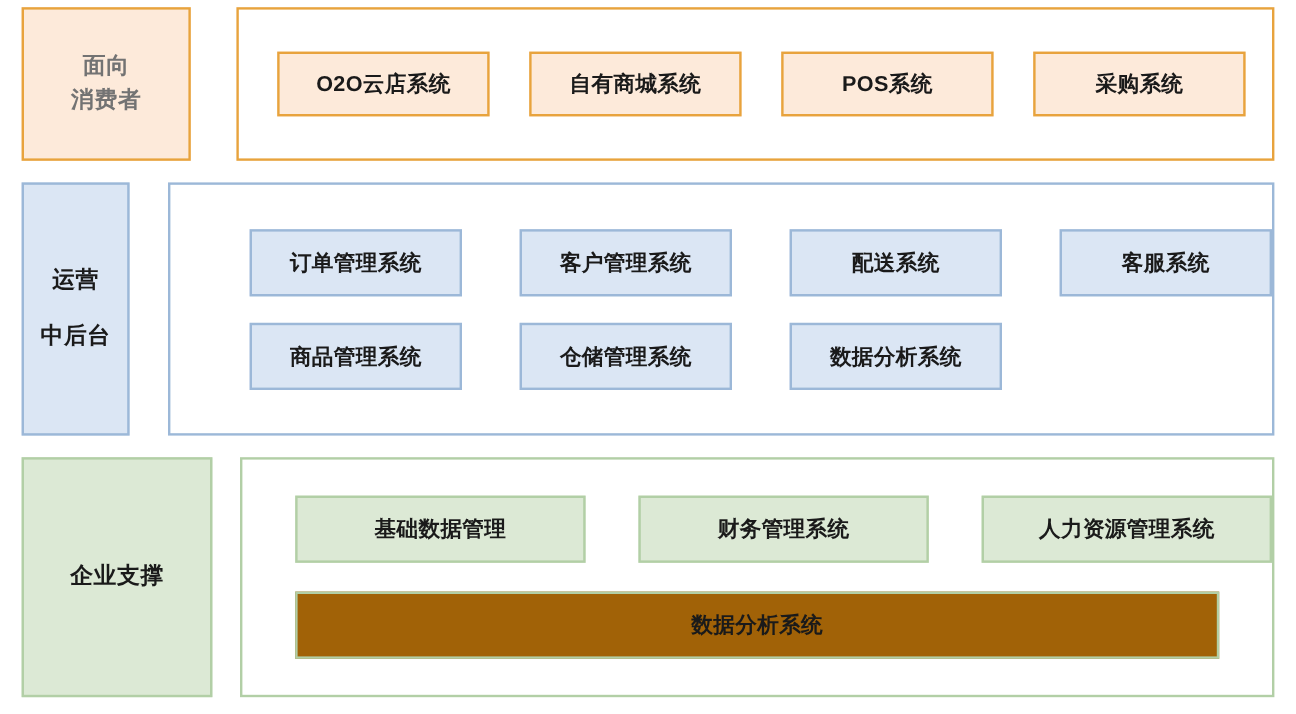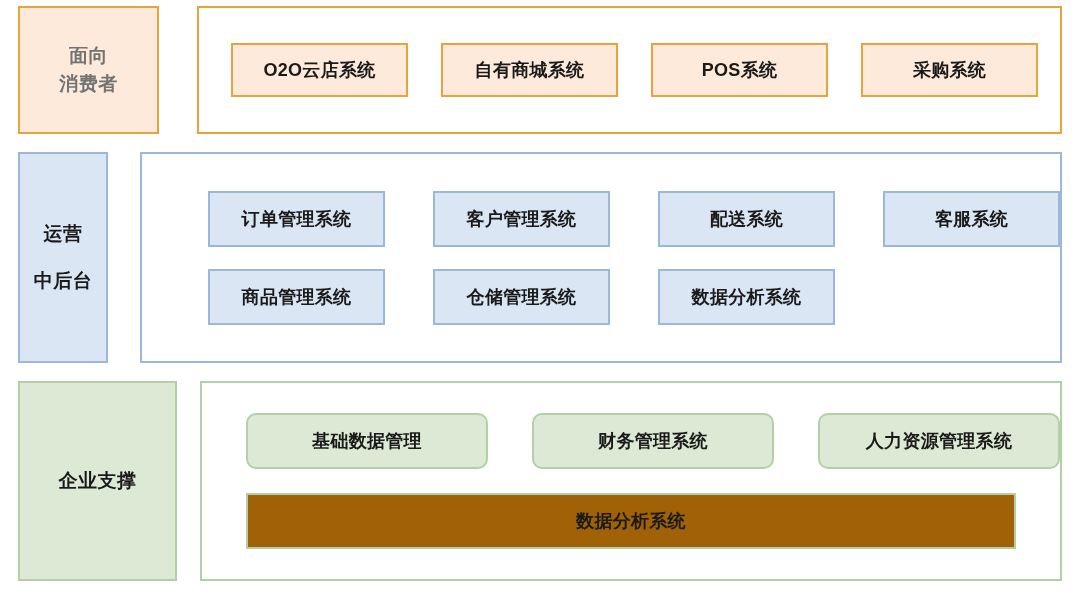--- a/index.html
+++ b/index.html
@@ -134,21 +134,20 @@
   .enterprise .items-row.top {
     justify-content: flex-start;
     padding-left: 44px;
     gap: 44px;
   }
   .enterprise .items-row.top .item-box {
     width: 242px;
     height: 56px;
     border-color: #b2cfa6;
     background: #dce9d5;
-    border-radius: 10px;
   }
   .enterprise .items-row.bottom {
     padding-left: 44px;
     padding-right: 44px;
   }
   .enterprise .items-row.bottom .item-box {
     flex: 1;
     height: 56px;
     border-color: #b2cfa6;
     background: #a16207;

